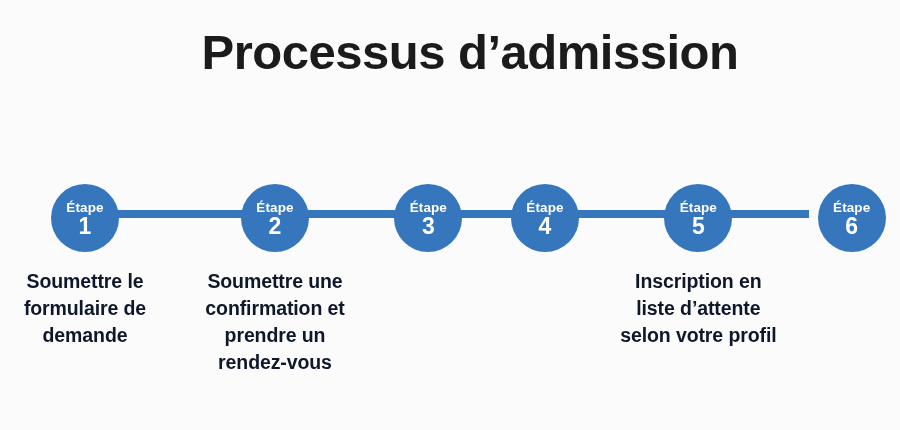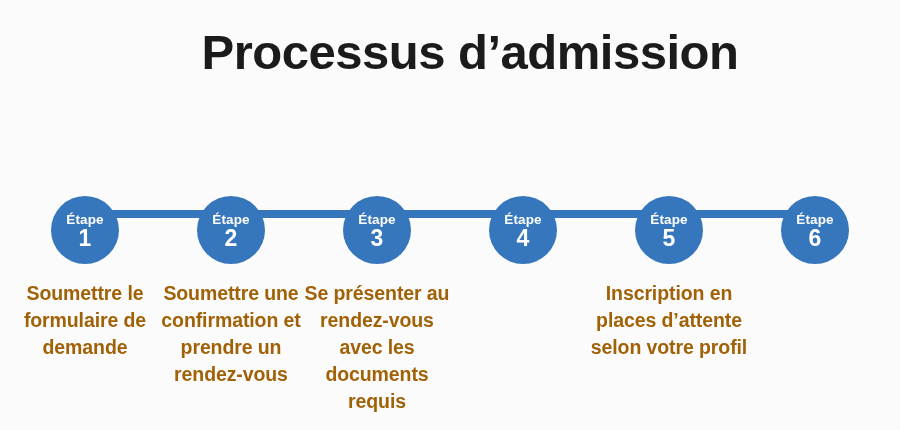--- a/index.html
+++ b/index.html
@@ -38,27 +38,28 @@
   #connector-track {
     position: absolute;
     top: 30px;
     left: 84px;
     width: 725px;
     height: 8px;
     background: #3576bd;
   }
   .steps-row {
     position: absolute;
-    top: 16px;
+    top: 4px;
     left: 12px;
     width: 876px;
     display: flex;
     flex-direction: row;
     align-items: flex-start;
     justify-content: space-between;
+    gap: 44px;
   }
   .step {
     width: 146px;
     display: flex;
     flex-direction: column;
     align-items: center;
     position: relative;
   }
   .step-circle {
     width: 68px;
@@ -84,21 +85,21 @@
   .step-circle-number {
     font-size: 23px;
     font-weight: bold;
     line-height: 24px;
     margin-top: -1px;
   }
   .step-caption {
     margin-top: 16px;
     font-size: 19.5px;
     font-weight: bold;
-    color: #a16207;
+    color: #0f172a;
     line-height: 27px;
     text-align: center;
     width: 160px;
     letter-spacing: -0.1px;
   }
 </style>
 </head>
 <body>
 
 <div id="page-title">Processus d’admission</div>
@@ -123,36 +124,35 @@
         <span class="step-circle-number">2</span>
       </div>
       <div class="step-caption">Soumettre une confirmation et prendre un rendez-vous</div>
     </div>
 
     <div class="step">
       <div class="step-circle">
         <span class="step-circle-label">Étape</span>
         <span class="step-circle-number">3</span>
       </div>
-      <div class="step-caption">Se présenter au rendez-vous avec les documents requis</div>
     </div>
 
     <div class="step">
       <div class="step-circle">
         <span class="step-circle-label">Étape</span>
         <span class="step-circle-number">4</span>
       </div>
     </div>
 
     <div class="step">
       <div class="step-circle">
         <span class="step-circle-label">Étape</span>
         <span class="step-circle-number">5</span>
       </div>
-      <div class="step-caption">Inscription en places d’attente selon votre profil</div>
+      <div class="step-caption">Inscription en liste d’attente selon votre profil</div>
     </div>
 
     <div class="step">
       <div class="step-circle">
         <span class="step-circle-label">Étape</span>
         <span class="step-circle-number">6</span>
       </div>
     </div>
 
   </div>

